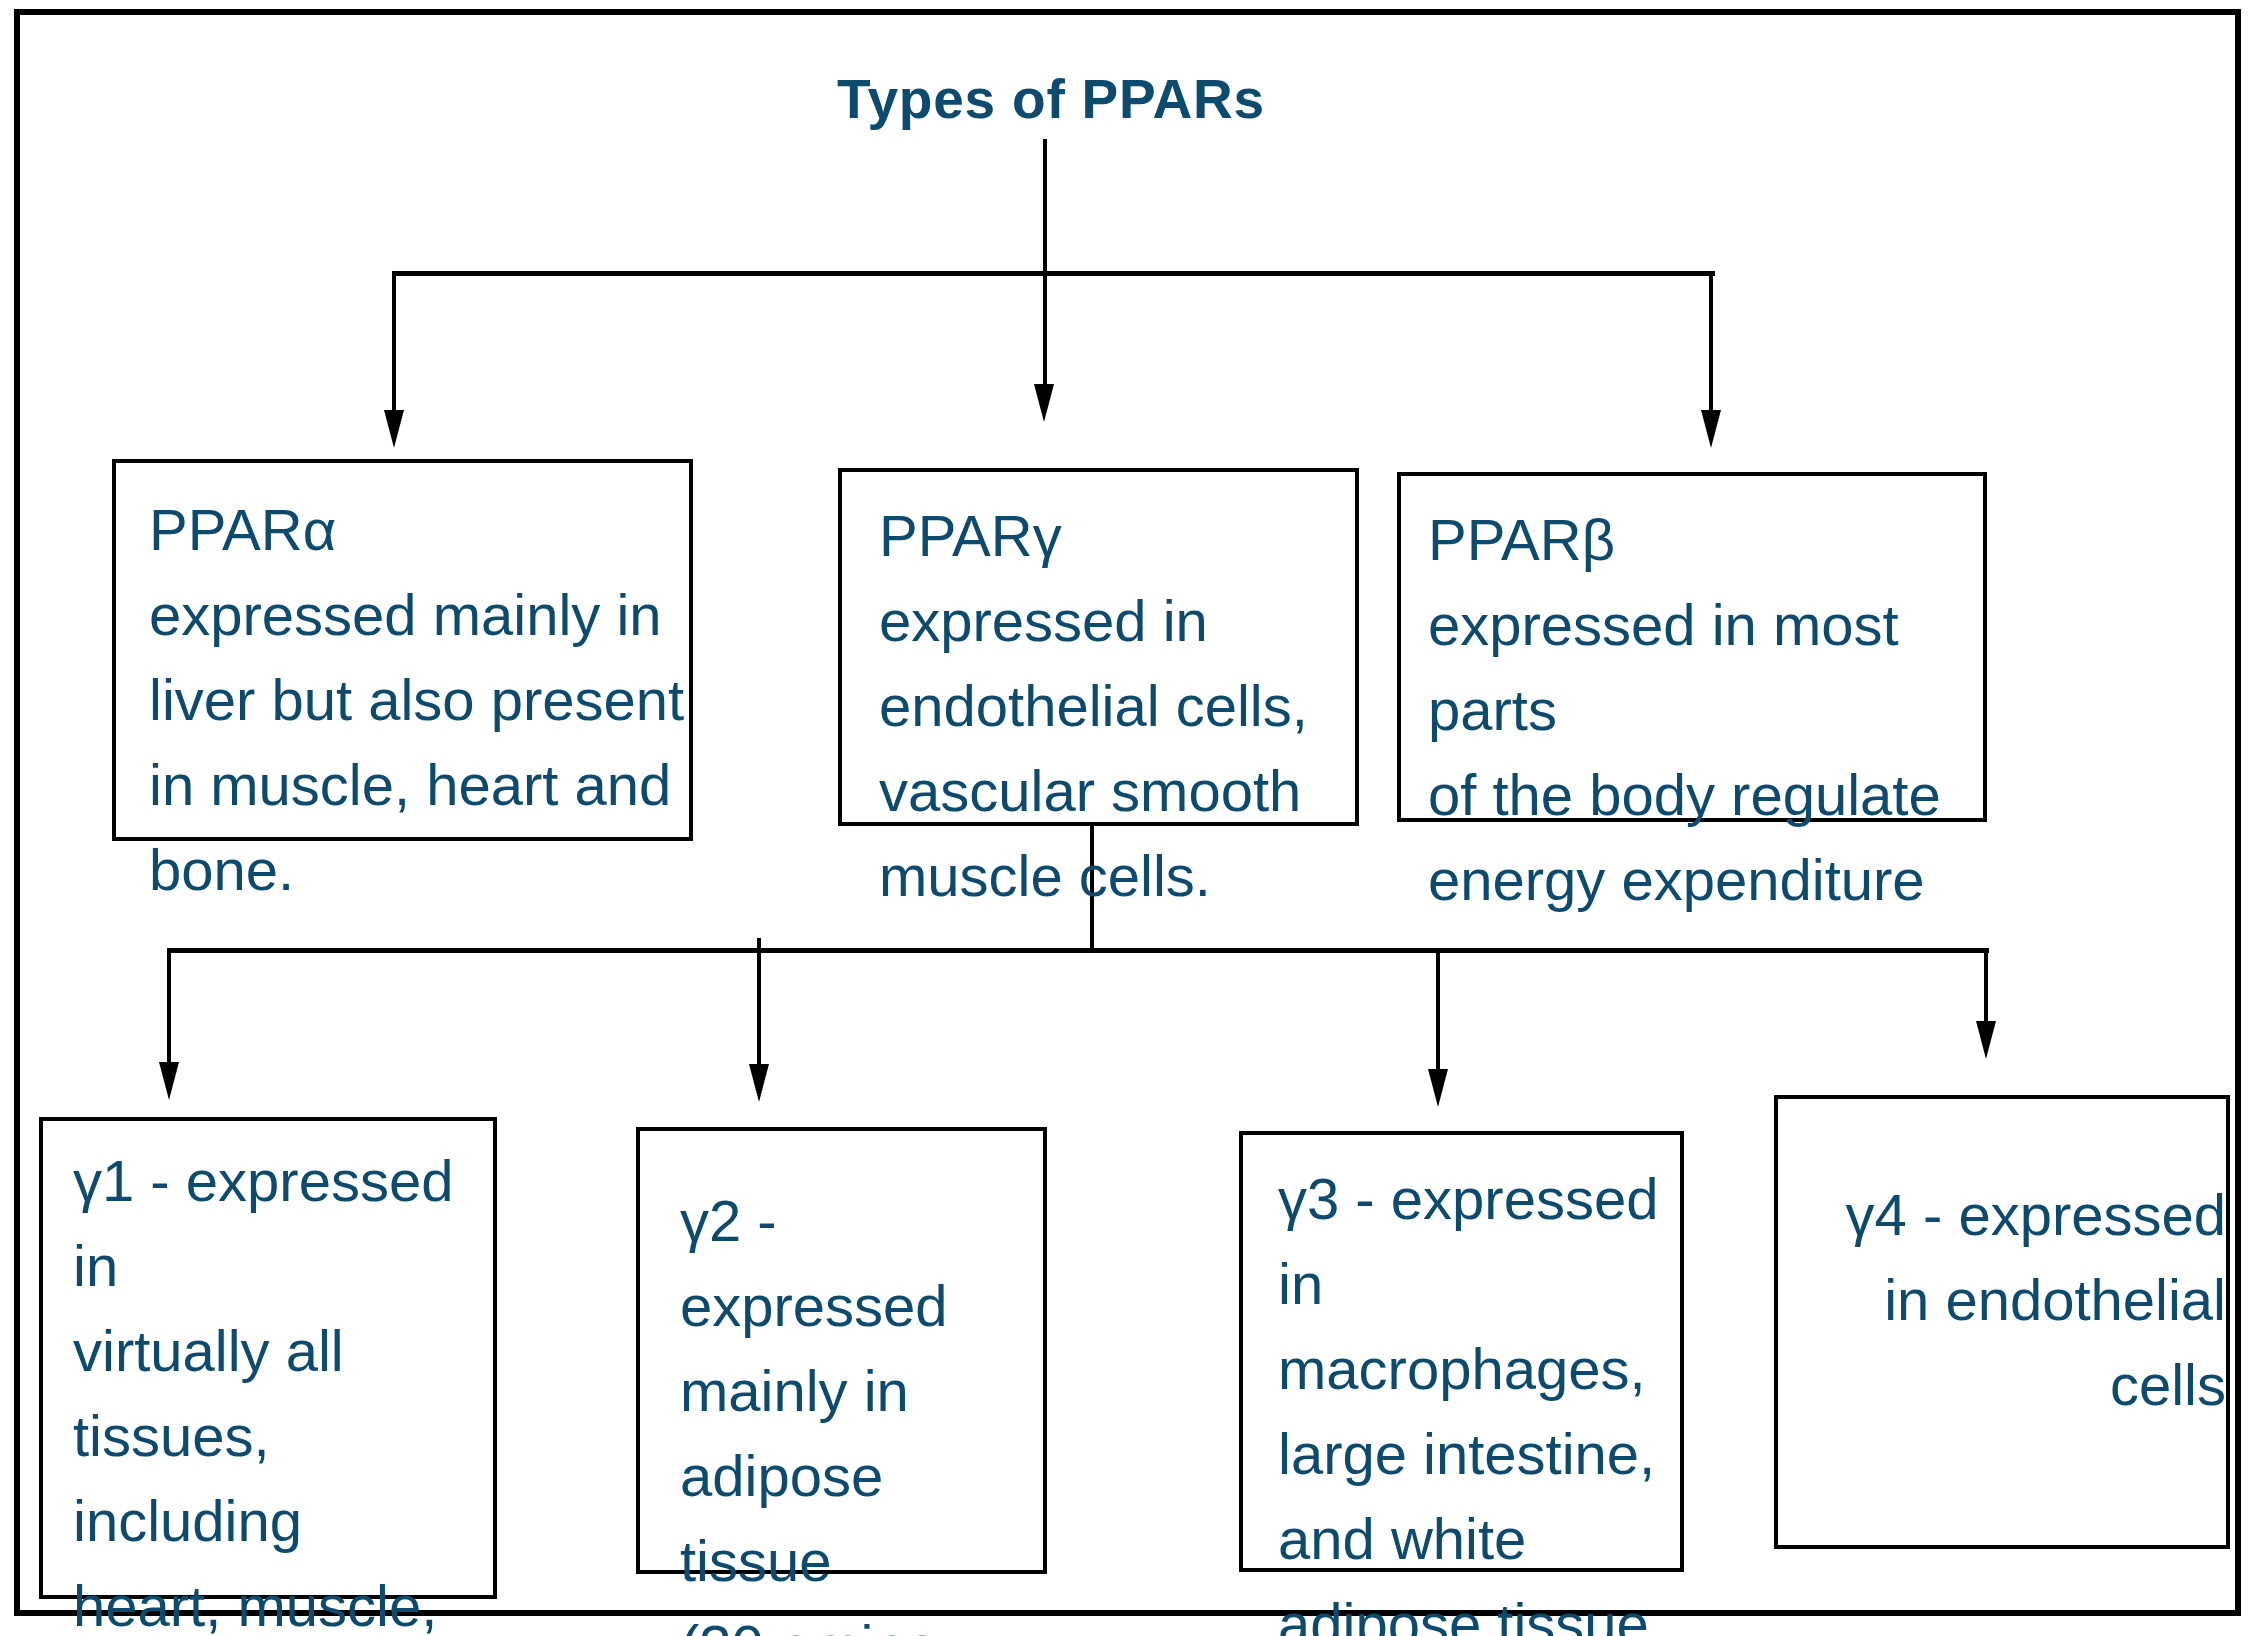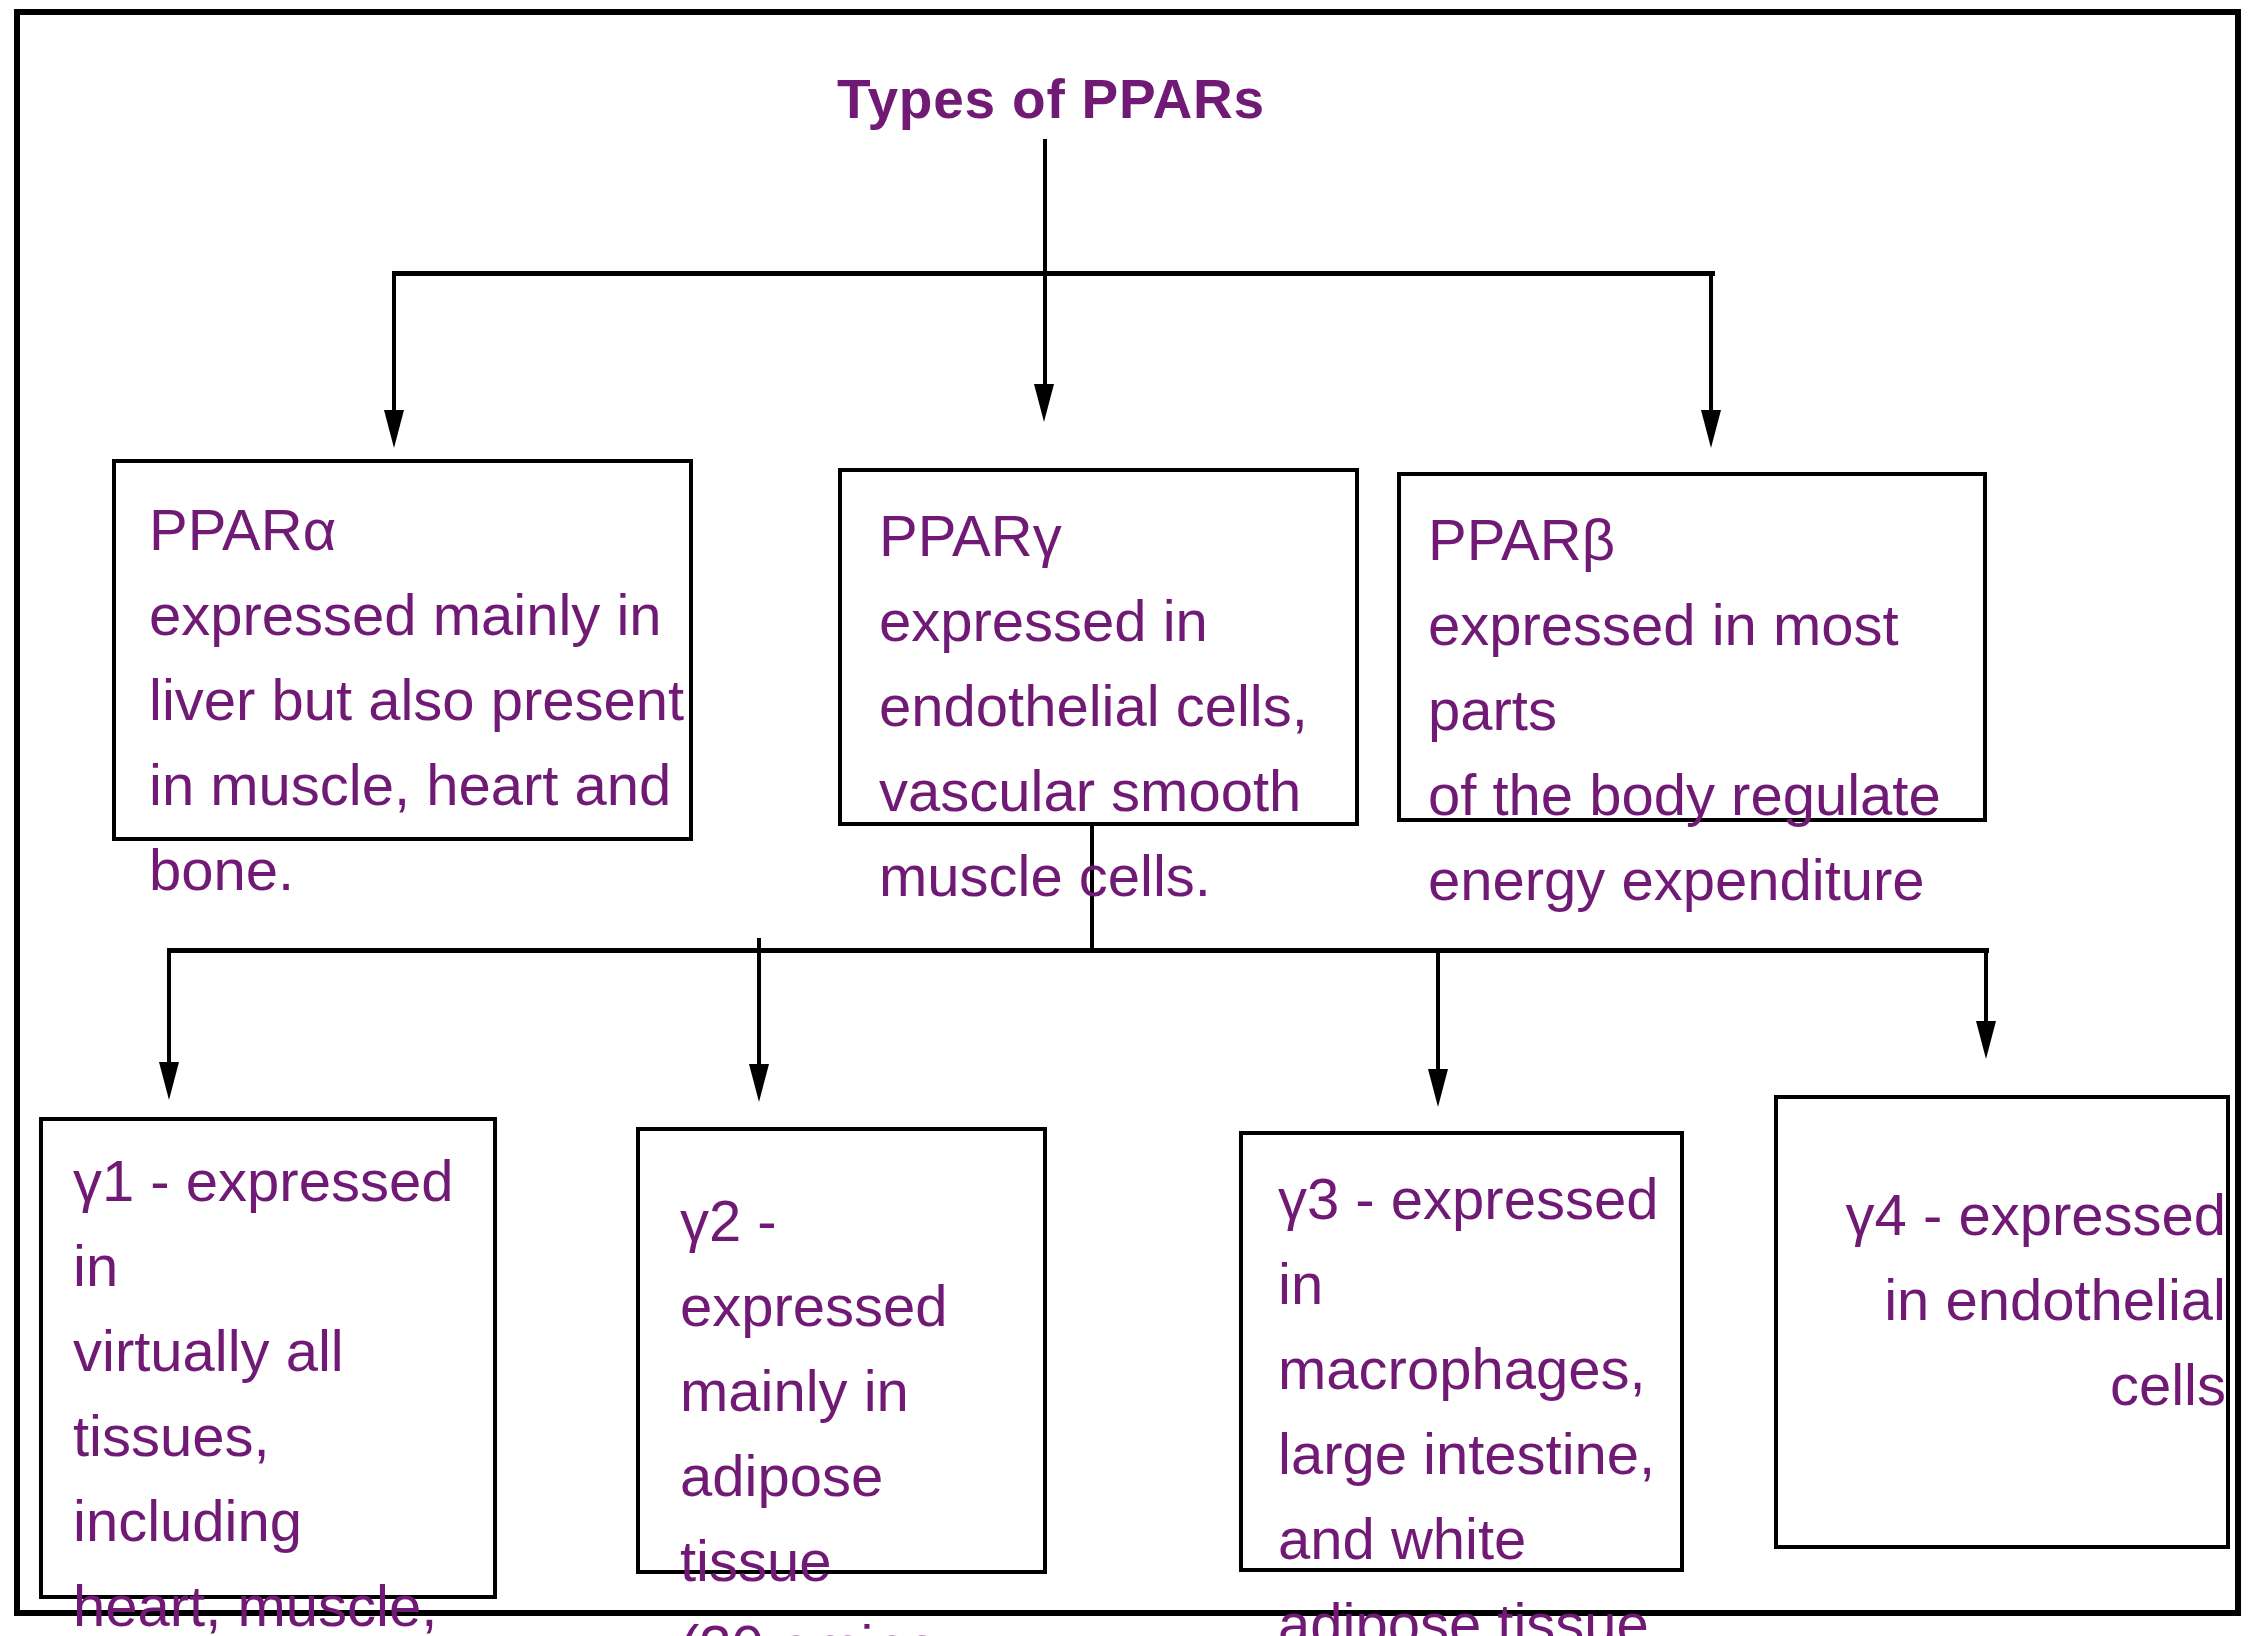--- a/index.html
+++ b/index.html
@@ -6,21 +6,21 @@
     margin: 0;
     padding: 0;
     background: #ffffff;
   }
   #canvas {
     position: relative;
     width: 2261px;
     height: 1636px;
     background: #ffffff;
     font-family: "Liberation Sans", "DejaVu Sans", sans-serif;
-    color: #701a75;
+    color: #0c4a6e;
     overflow: hidden;
   }
   .outer-frame {
     position: absolute;
     left: 13.7px;
     top: 9px;
     width: 2227px;
     height: 1607px;
     border: 6px solid #000000;
     box-sizing: border-box;

